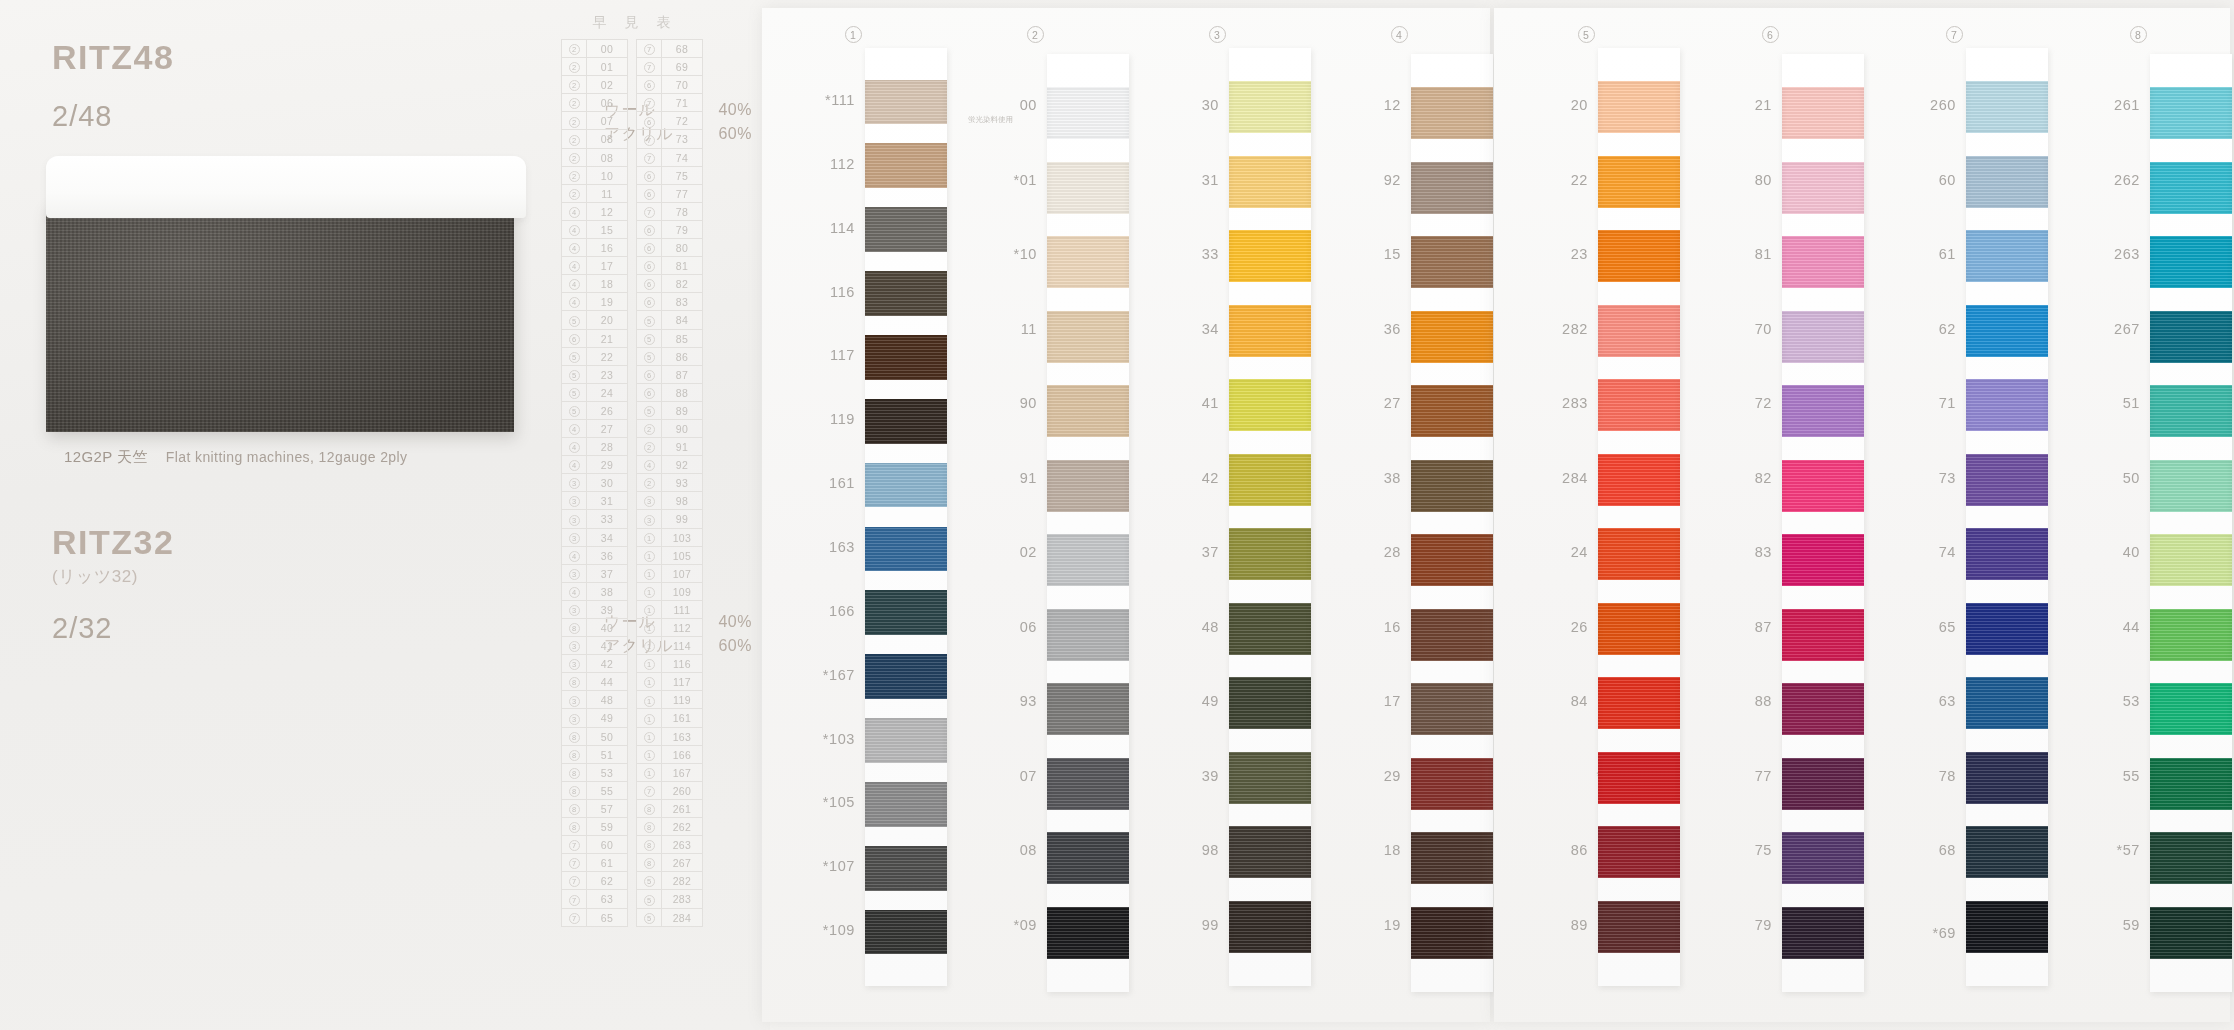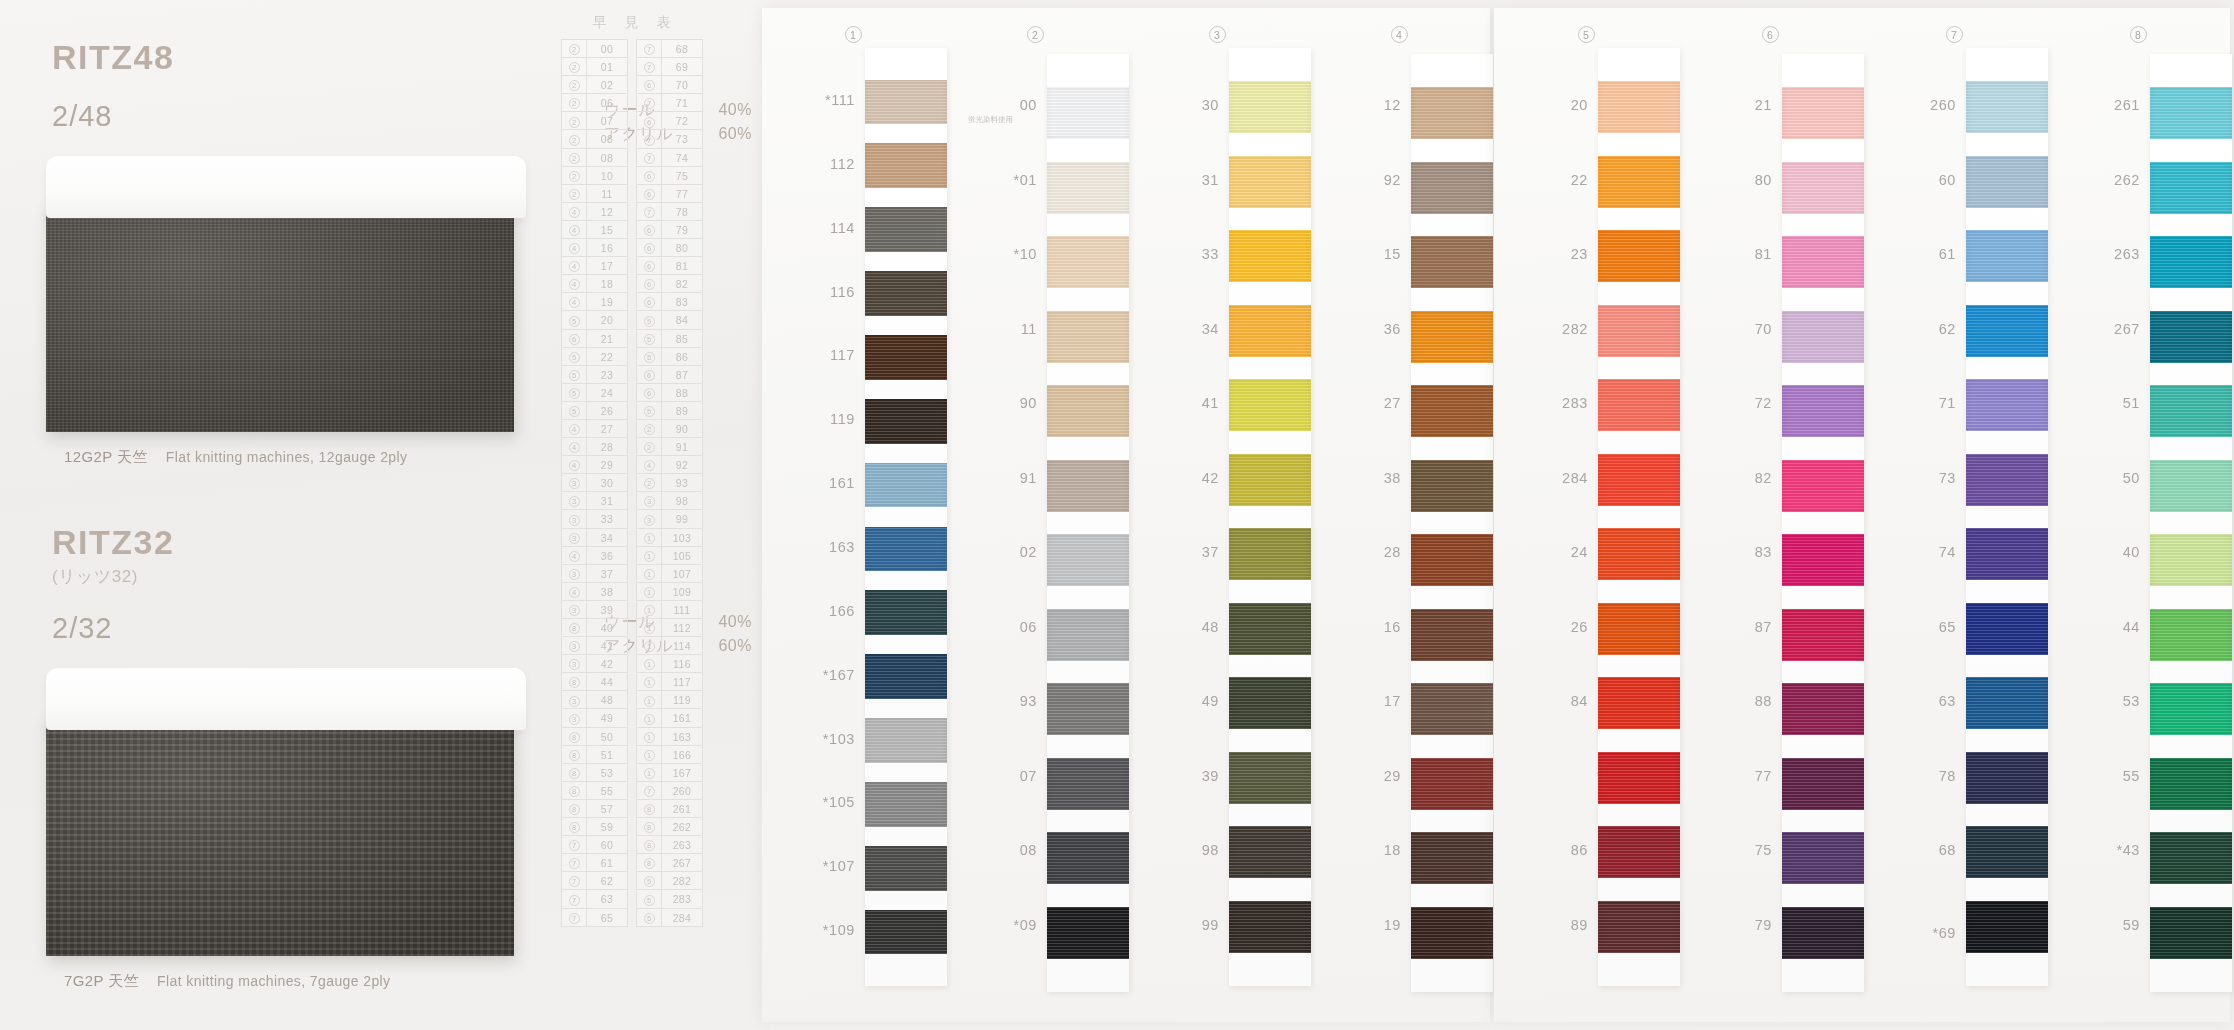--- a/index.html
+++ b/index.html
@@ -195,25 +195,20 @@
           <div class="comp-table">
             <div class="crow">
               <span class="cname">ウール</span>
               <span class="cval">40%</span>
             </div>
             <div class="crow">
               <span class="cname">アクリル</span>
               <span class="cval">60%</span>
             </div>
           </div>
-        </div>
-        <div class="swatch-wrap">
-          <div class="swatch-fold"></div>
-          <div class="swatch-knit" id="knit-32" style="background-color: rgb(73, 69, 63);"></div>
-          <div class="swatch-caption" style="top: 304px;"><span class="jp">7G2P 天竺</span><span class="en">Flat knitting machines, 7gauge 2ply</span></div>
         </div>
       </div>
     </div>
 
   <div id="quickref">
     <div id="quickref-title">早 見 表</div>
     <div class="qr-cols" id="qr-cols">
         <div class="qr-col">
           <div class="qr-row">
             <div class="qr-grp"><span>2</span></div>
@@ -828,21 +823,21 @@
         <div class="lbl" style="top: 89.25px; left: 0px; width: 94px;"><span>261</span></div>
         <div class="lbl" style="top: 163.75px; left: 0px; width: 94px;"><span>262</span></div>
         <div class="lbl" style="top: 238.25px; left: 0px; width: 94px;"><span>263</span></div>
         <div class="lbl" style="top: 312.75px; left: 0px; width: 94px;"><span>267</span></div>
         <div class="lbl" style="top: 387.25px; left: 0px; width: 94px;"><span>51</span></div>
         <div class="lbl" style="top: 461.75px; left: 0px; width: 94px;"><span>50</span></div>
         <div class="lbl" style="top: 536.25px; left: 0px; width: 94px;"><span>40</span></div>
         <div class="lbl" style="top: 610.75px; left: 0px; width: 94px;"><span>44</span></div>
         <div class="lbl" style="top: 685.25px; left: 0px; width: 94px;"><span>53</span></div>
         <div class="lbl" style="top: 759.75px; left: 0px; width: 94px;"><span>55</span></div>
-        <div class="lbl" style="top: 834.25px; left: 0px; width: 94px;"><span>*43</span></div>
+        <div class="lbl" style="top: 834.25px; left: 0px; width: 94px;"><span>*57</span></div>
         <div class="lbl" style="top: 908.75px; left: 0px; width: 94px;"><span>59</span></div>
         <div class="card shift" style="left: 104px;">
           <div class="band" style="top: 33.175px; height: 52.15px; background-color: rgb(110, 208, 221);"></div>
           <div class="band" style="top: 107.675px; height: 52.15px; background-color: rgb(52, 188, 208);"></div>
           <div class="band" style="top: 182.175px; height: 52.15px; background-color: rgb(10, 162, 192);"></div>
           <div class="band" style="top: 256.675px; height: 52.15px; background-color: rgb(11, 111, 133);"></div>
           <div class="band" style="top: 331.175px; height: 52.15px; background-color: rgb(60, 185, 168);"></div>
           <div class="band" style="top: 405.675px; height: 52.15px; background-color: rgb(144, 219, 185);"></div>
           <div class="band" style="top: 480.175px; height: 52.15px; background-color: rgb(207, 231, 154);"></div>
           <div class="band" style="top: 554.675px; height: 52.15px; background-color: rgb(100, 195, 90);"></div>

